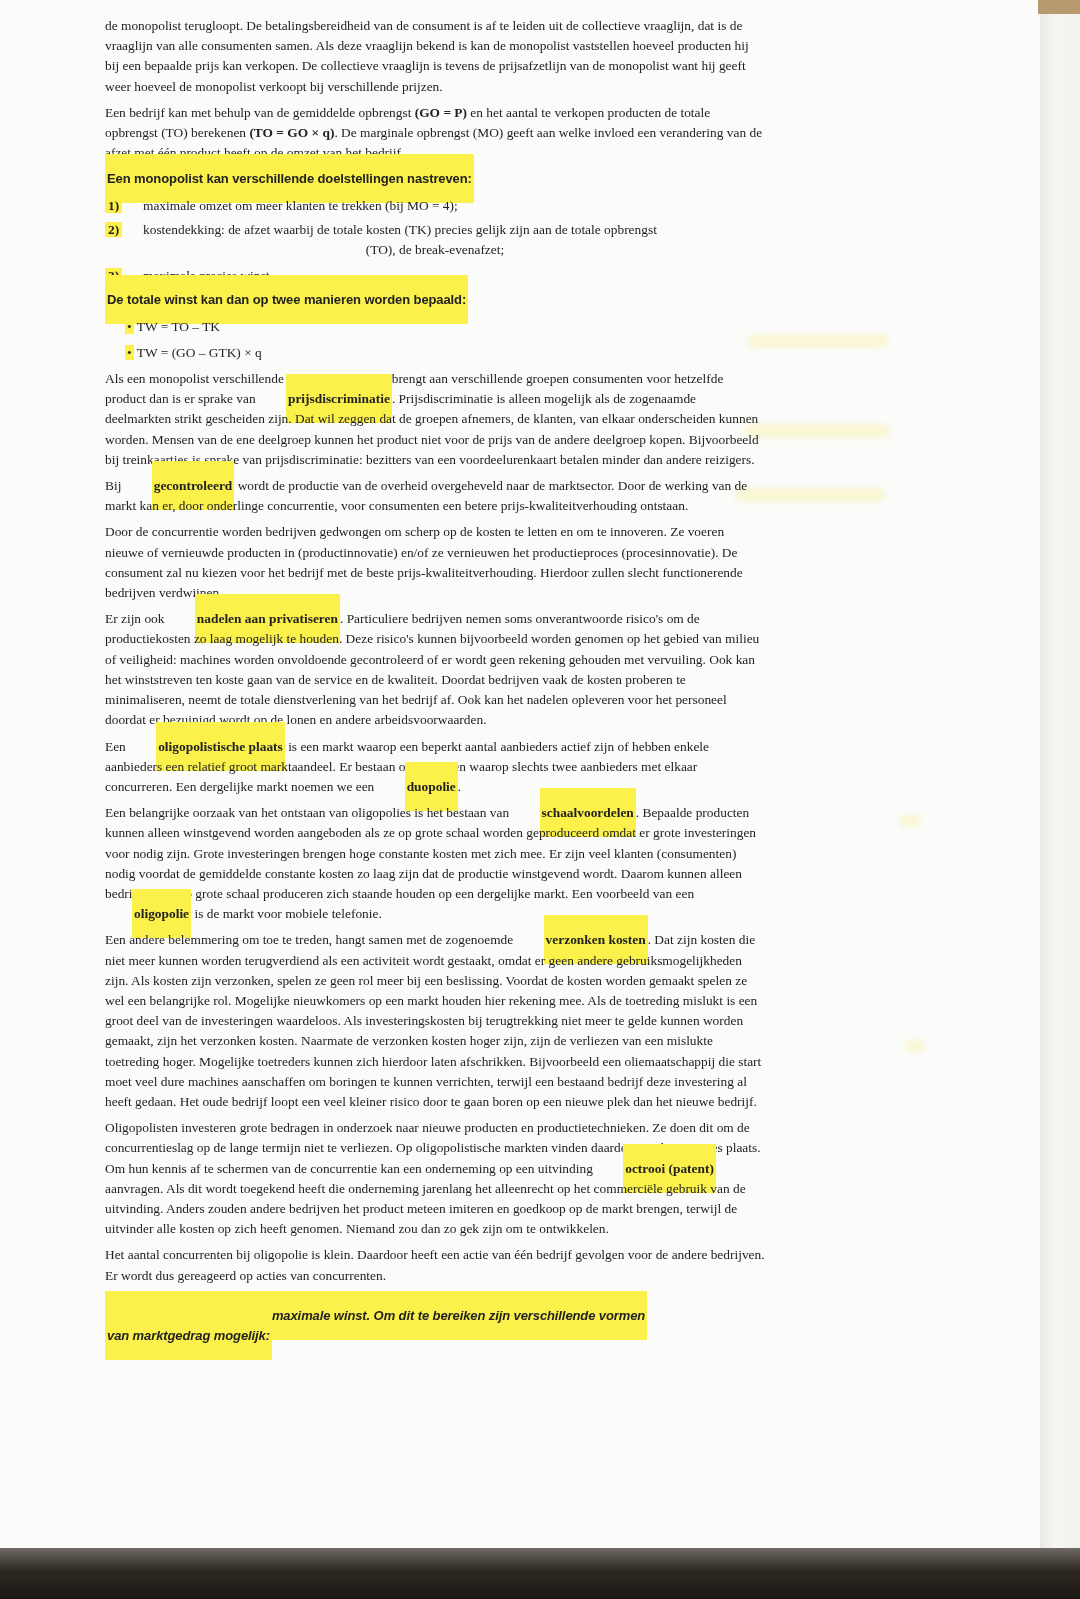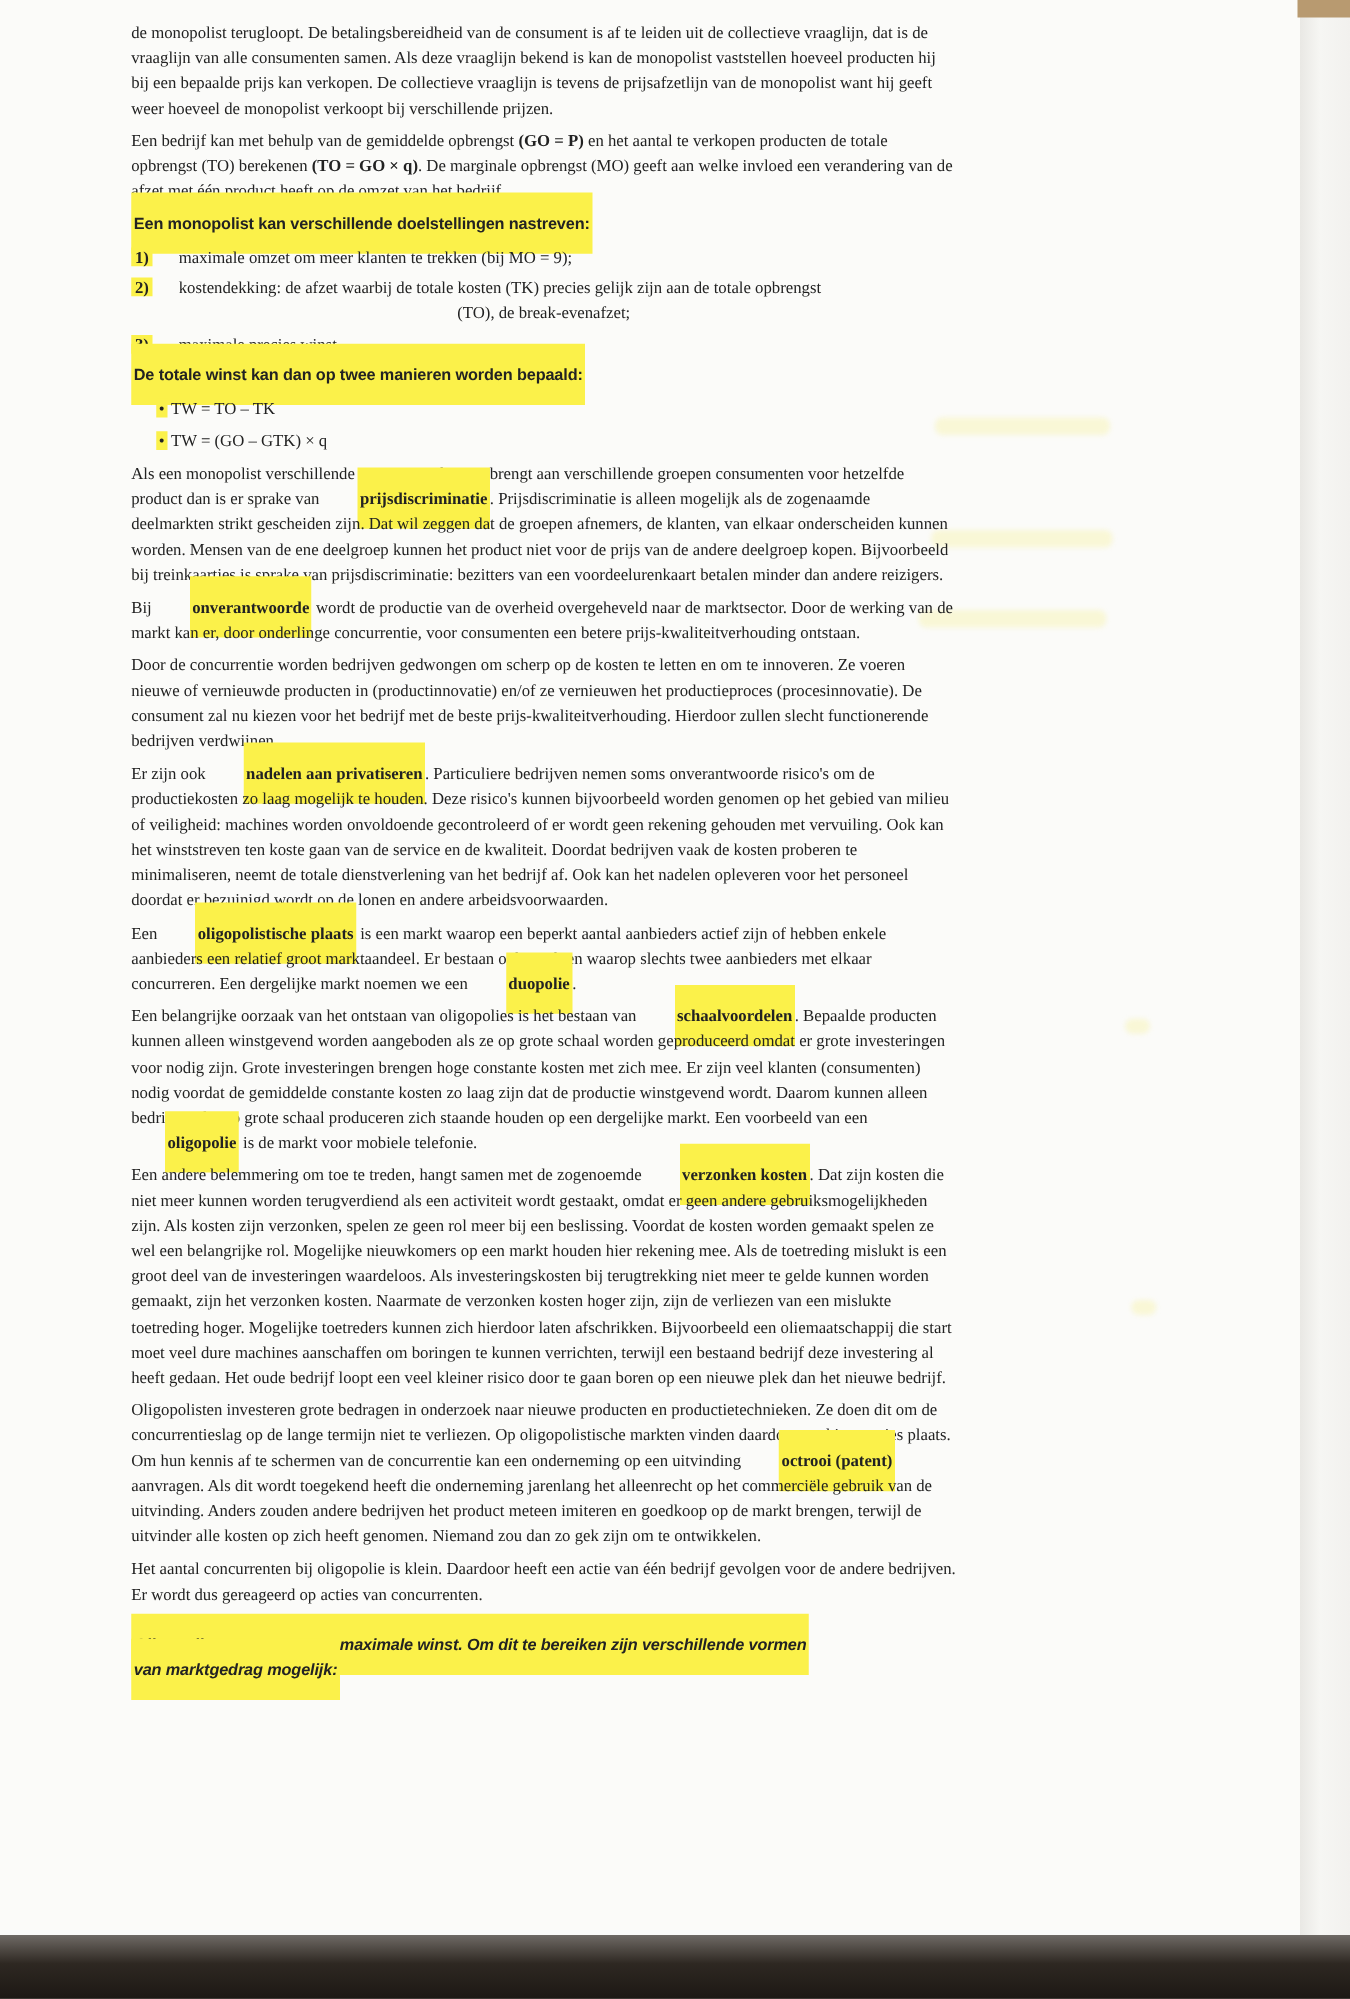--- a/index.html
+++ b/index.html
@@ -61,21 +61,21 @@
   <p>de monopolist terugloopt. De betalingsbereidheid van de consument is af te leiden uit de collectieve vraaglijn, dat is de vraaglijn van alle consumenten samen. Als deze vraaglijn bekend is kan de monopolist vaststellen hoeveel producten hij bij een bepaalde prijs kan verkopen. De collectieve vraaglijn is tevens de prijsafzetlijn van de monopolist want hij geeft weer hoeveel de monopolist verkoopt bij verschillende prijzen.</p>
 
   <p>
     <span>Een bedrijf kan met behulp van de gemiddelde opbrengst </span><b>(GO = P)</b><span> en het aantal te verkopen producten de totale opbrengst (TO) berekenen </span><b>(TO = GO × q)</b><span>. De marginale opbrengst (MO) geeft aan welke invloed een verandering van de afzet met één product heeft op de omzet van het bedrijf.</span>
   </p>
 
   <p><span class="heading hl">Een monopolist kan verschillende doelstellingen nastreven:</span></p>
 
   <div class="list-item">
     <span class="num"><span>1)</span></span>
-    <span>maximale omzet om meer klanten te trekken (bij MO = 9);</span>
+    <span>maximale omzet om meer klanten te trekken (bij MO = 4);</span>
   </div>
   <div class="list-item">
     <span class="num"><span>2)</span></span>
     <span>kostendekking: de afzet waarbij de totale kosten (TK) precies gelijk zijn aan de totale opbrengst</span>
   </div>
   <div class="list-cont">(TO), de break-evenafzet;</div>
   <div class="list-item">
     <span class="num"><span>3)</span></span>
     <span>maximale precies winst.</span>
   </div>
@@ -90,21 +90,21 @@
     <span class="bullet">•</span>
     <span>TW = (GO – GTK) × q</span>
   </div>
 
 
   <p>
     <span>Als een monopolist verschillende prijzen in rekening brengt aan verschillende groepen consumenten voor hetzelfde product dan is er sprake van </span><b class="hl">prijsdiscriminatie</b><span>. Prijsdiscriminatie is alleen mogelijk als de zogenaamde deelmarkten strikt gescheiden zijn. Dat wil zeggen dat de groepen afnemers, de klanten, van elkaar onderscheiden kunnen worden. Mensen van de ene deelgroep kunnen het product niet voor de prijs van de andere deelgroep kopen. Bijvoorbeeld bij treinkaartjes is sprake van prijsdiscriminatie: bezitters van een voordeelurenkaart betalen minder dan andere reizigers.</span>
   </p>
 
   <p>
-    <span>Bij </span><b class="hl">onverantwoorde</b><span> wordt de productie van de overheid overgeheveld naar de marktsector. Door de werking van de markt kan er, door onderlinge concurrentie, voor consumenten een betere prijs-kwaliteitverhouding ontstaan.</span>
+    <span>Bij </span><b class="hl">gecontroleerd</b><span> wordt de productie van de overheid overgeheveld naar de marktsector. Door de werking van de markt kan er, door onderlinge concurrentie, voor consumenten een betere prijs-kwaliteitverhouding ontstaan.</span>
   </p>
 
   <p>Door de concurrentie worden bedrijven gedwongen om scherp op de kosten te letten en om te innoveren. Ze voeren nieuwe of vernieuwde producten in (productinnovatie) en/of ze vernieuwen het productieproces (procesinnovatie). De consument zal nu kiezen voor het bedrijf met de beste prijs-kwaliteitverhouding. Hierdoor zullen slecht functionerende bedrijven verdwijnen.</p>
 
   <p>
     <span>Er zijn ook </span><b class="hl">nadelen aan privatiseren</b><span>. Particuliere bedrijven nemen soms onverantwoorde risico's om de productiekosten zo laag mogelijk te houden. Deze risico's kunnen bijvoorbeeld worden genomen op het gebied van milieu of veiligheid: machines worden onvoldoende gecontroleerd of er wordt geen rekening gehouden met vervuiling. Ook kan het winststreven ten koste gaan van de service en de kwaliteit. Doordat bedrijven vaak de kosten proberen te minimaliseren, neemt de totale dienstverlening van het bedrijf af.  Ook kan het nadelen opleveren voor het personeel doordat er bezuinigd wordt op de lonen en andere arbeidsvoorwaarden.</span>
   </p>
 
   <p>
     <span>Een </span><b class="hl">oligopolistische plaats</b><span> is een markt waarop een beperkt aantal aanbieders actief zijn of hebben enkele aanbieders een relatief groot marktaandeel. Er bestaan ook markten waarop slechts twee aanbieders met elkaar concurreren. Een dergelijke markt noemen we een </span><b class="hl">duopolie</b><span>.</span>

